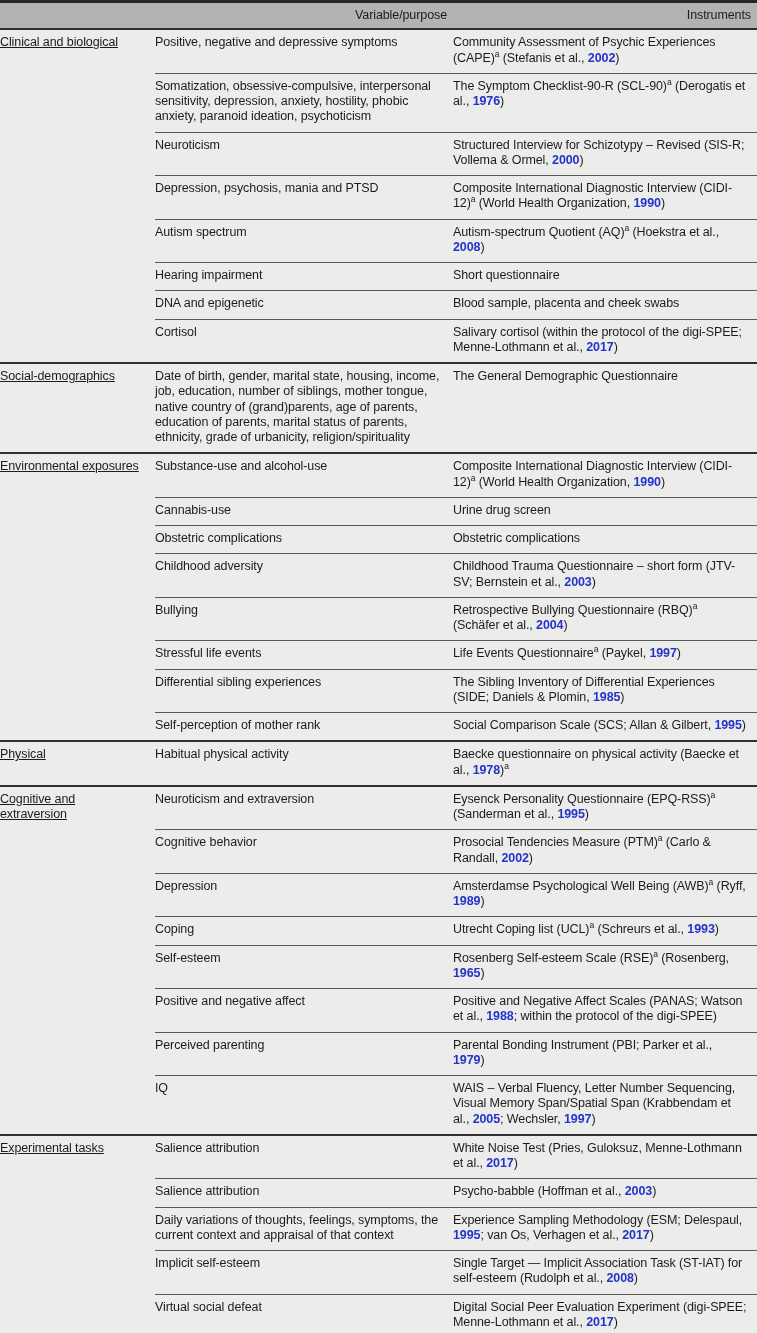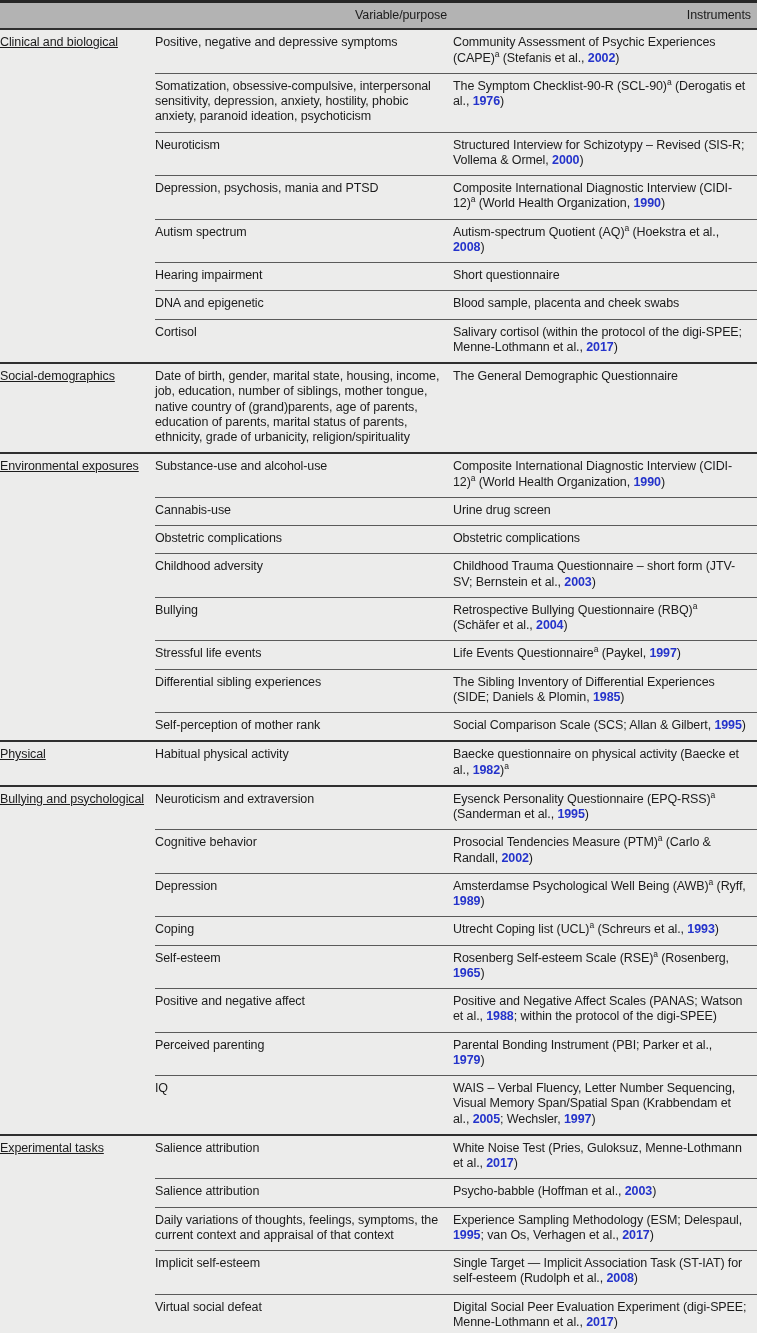--- a/index.html
+++ b/index.html
@@ -139,24 +139,24 @@
         <td>Differential sibling experiences</td>
         <td>The Sibling Inventory of Differential Experiences (SIDE; Daniels &amp; Plomin, <span class="yr">1985</span>)</td>
       </tr>
       <tr>
         <td>Self-perception of mother rank</td>
         <td>Social Comparison Scale (SCS; Allan &amp; Gilbert, <span class="yr">1995</span>)</td>
       </tr>
       <tr class="section-start">
         <td class="cat" rowspan="1">Physical</td>
         <td>Habitual physical activity</td>
-        <td>Baecke questionnaire on physical activity (Baecke et al., <span class="yr">1982</span>)<sup>a</sup></td>
-      </tr>
-      <tr class="section-start">
-        <td class="cat" rowspan="8">Bullying and psychological</td>
+        <td>Baecke questionnaire on physical activity (Baecke et al., <span class="yr">1978</span>)<sup>a</sup></td>
+      </tr>
+      <tr class="section-start">
+        <td class="cat" rowspan="8">Cognitive and extraversion</td>
         <td>Neuroticism and extraversion</td>
         <td>Eysenck Personality Questionnaire (EPQ-RSS)<sup>a</sup> (Sanderman et al., <span class="yr">1995</span>)</td>
       </tr>
       <tr>
         <td>Cognitive behavior</td>
         <td>Prosocial Tendencies Measure (PTM)<sup>a</sup> (Carlo &amp; Randall, <span class="yr">2002</span>)</td>
       </tr>
       <tr>
         <td>Depression</td>
         <td>Amsterdamse Psychological Well Being (AWB)<sup>a</sup> (Ryff, <span class="yr">1989</span>)</td>

